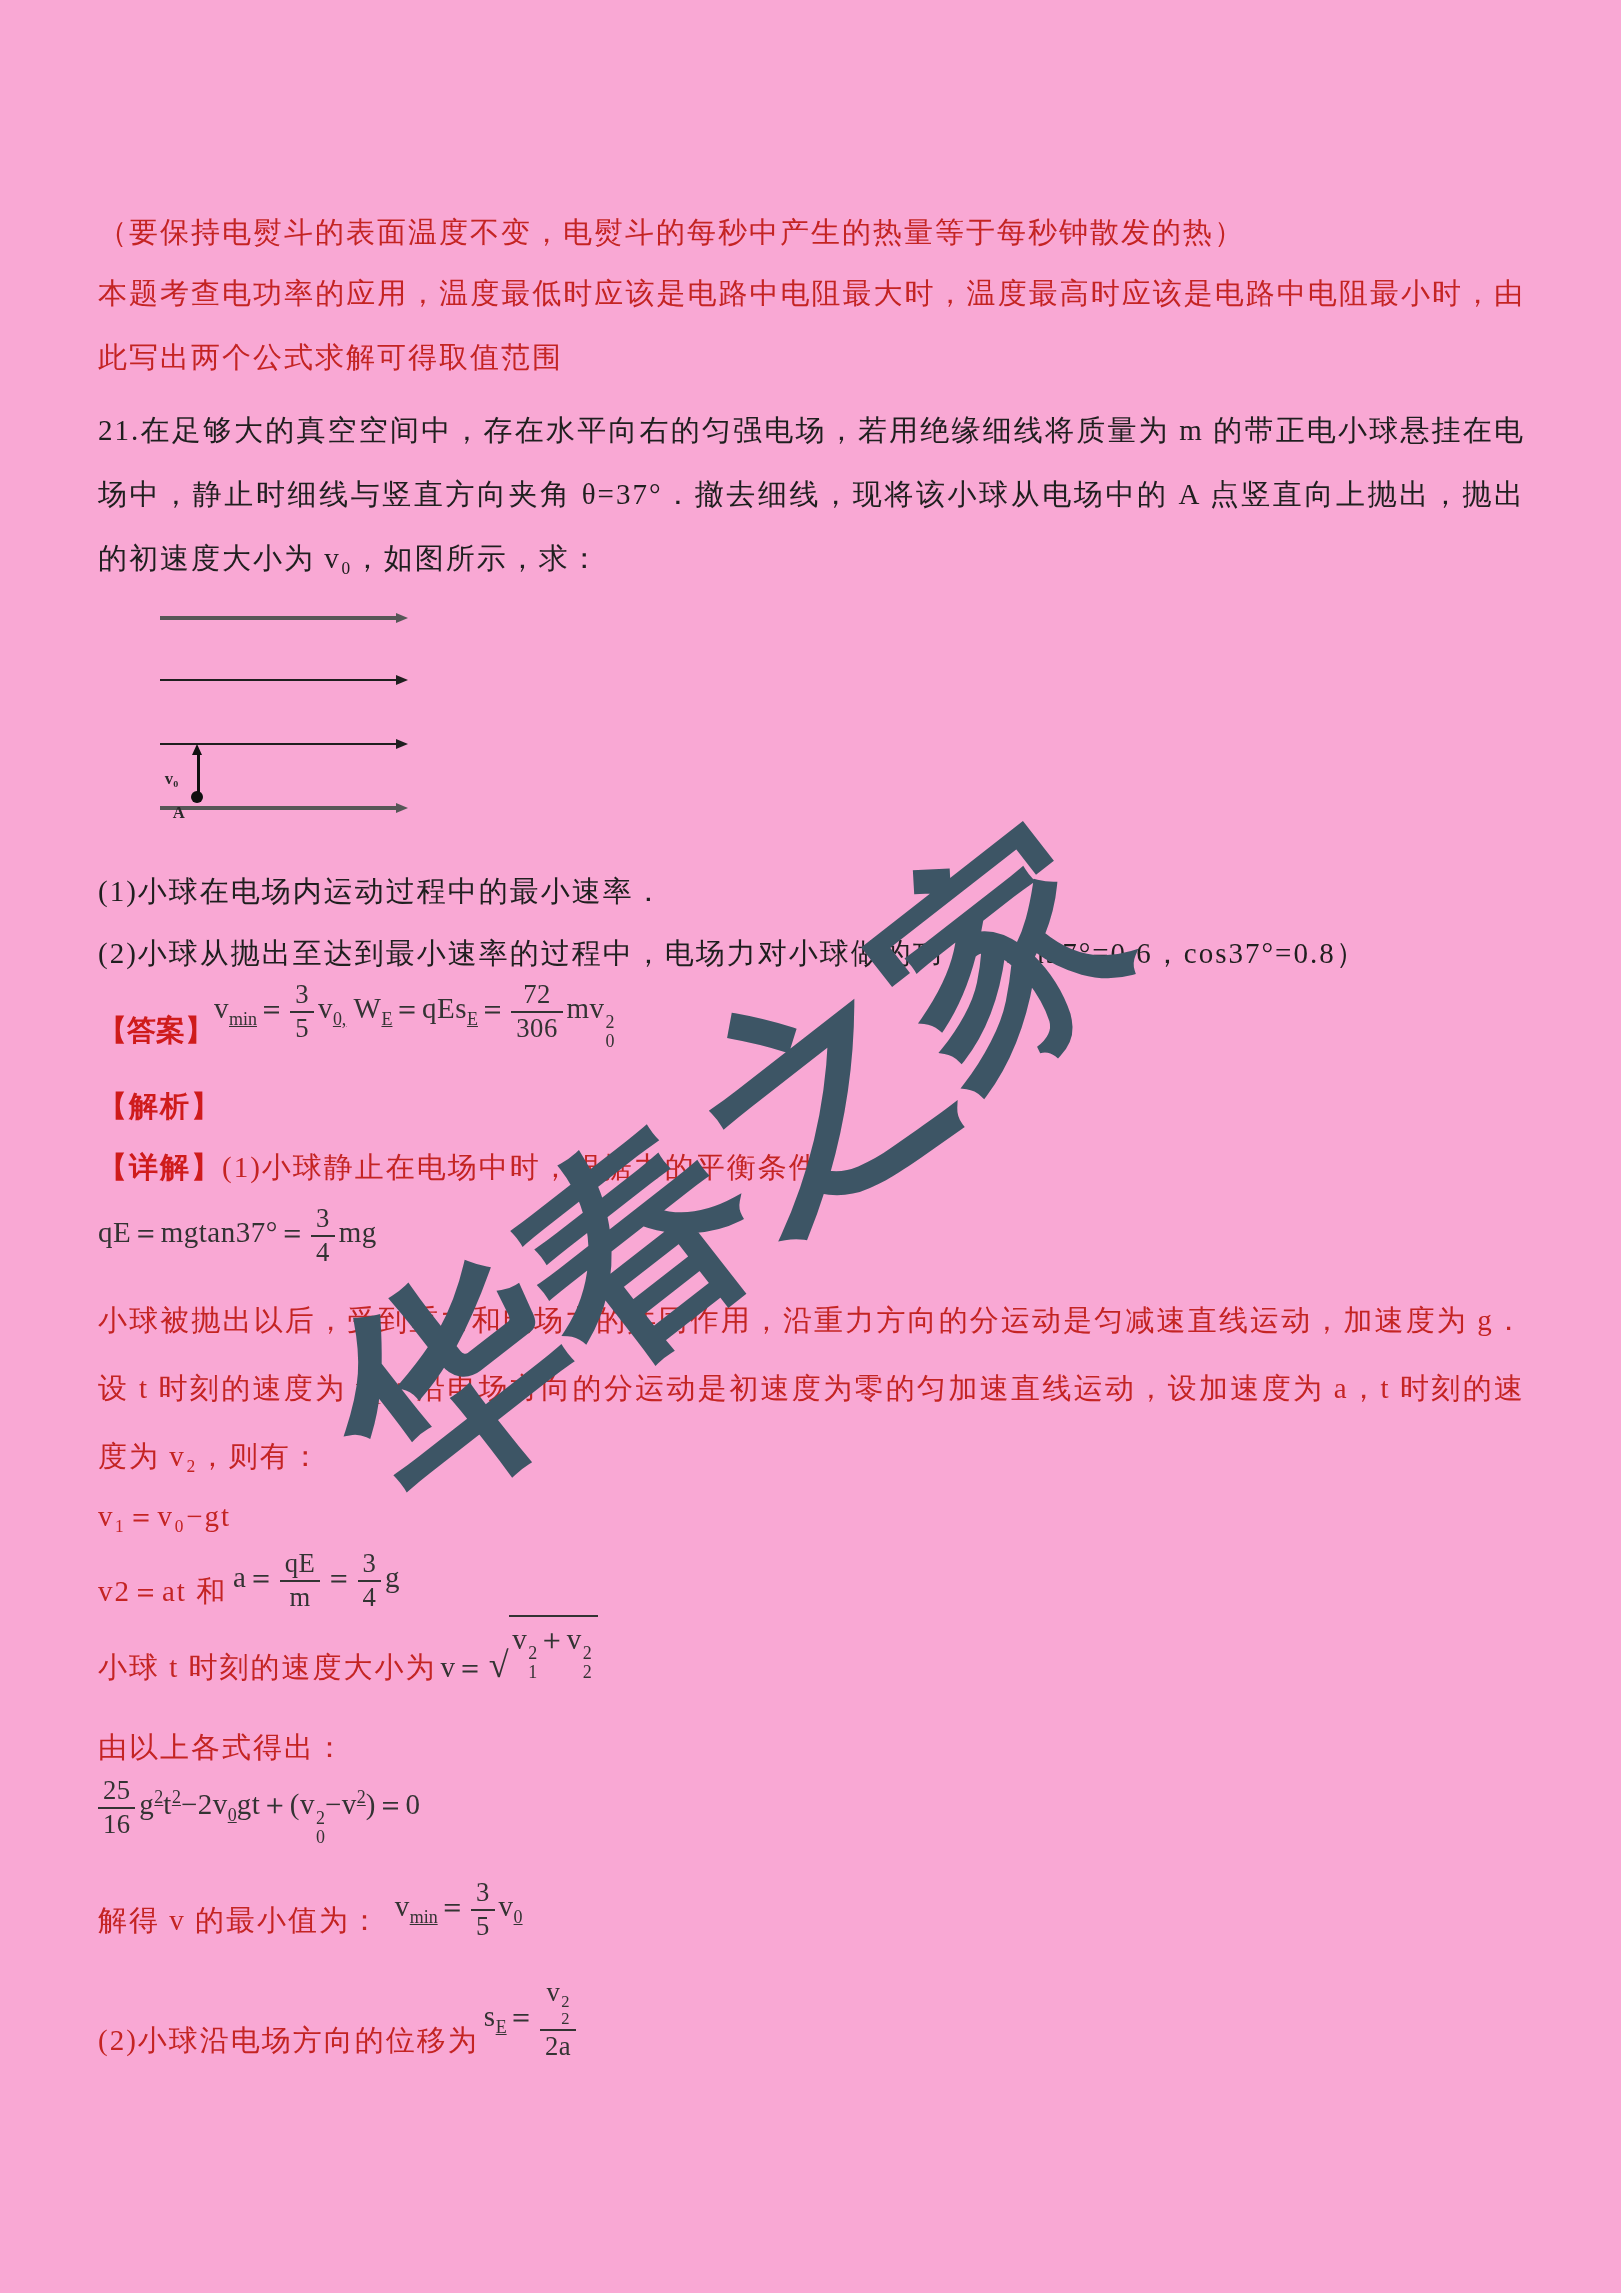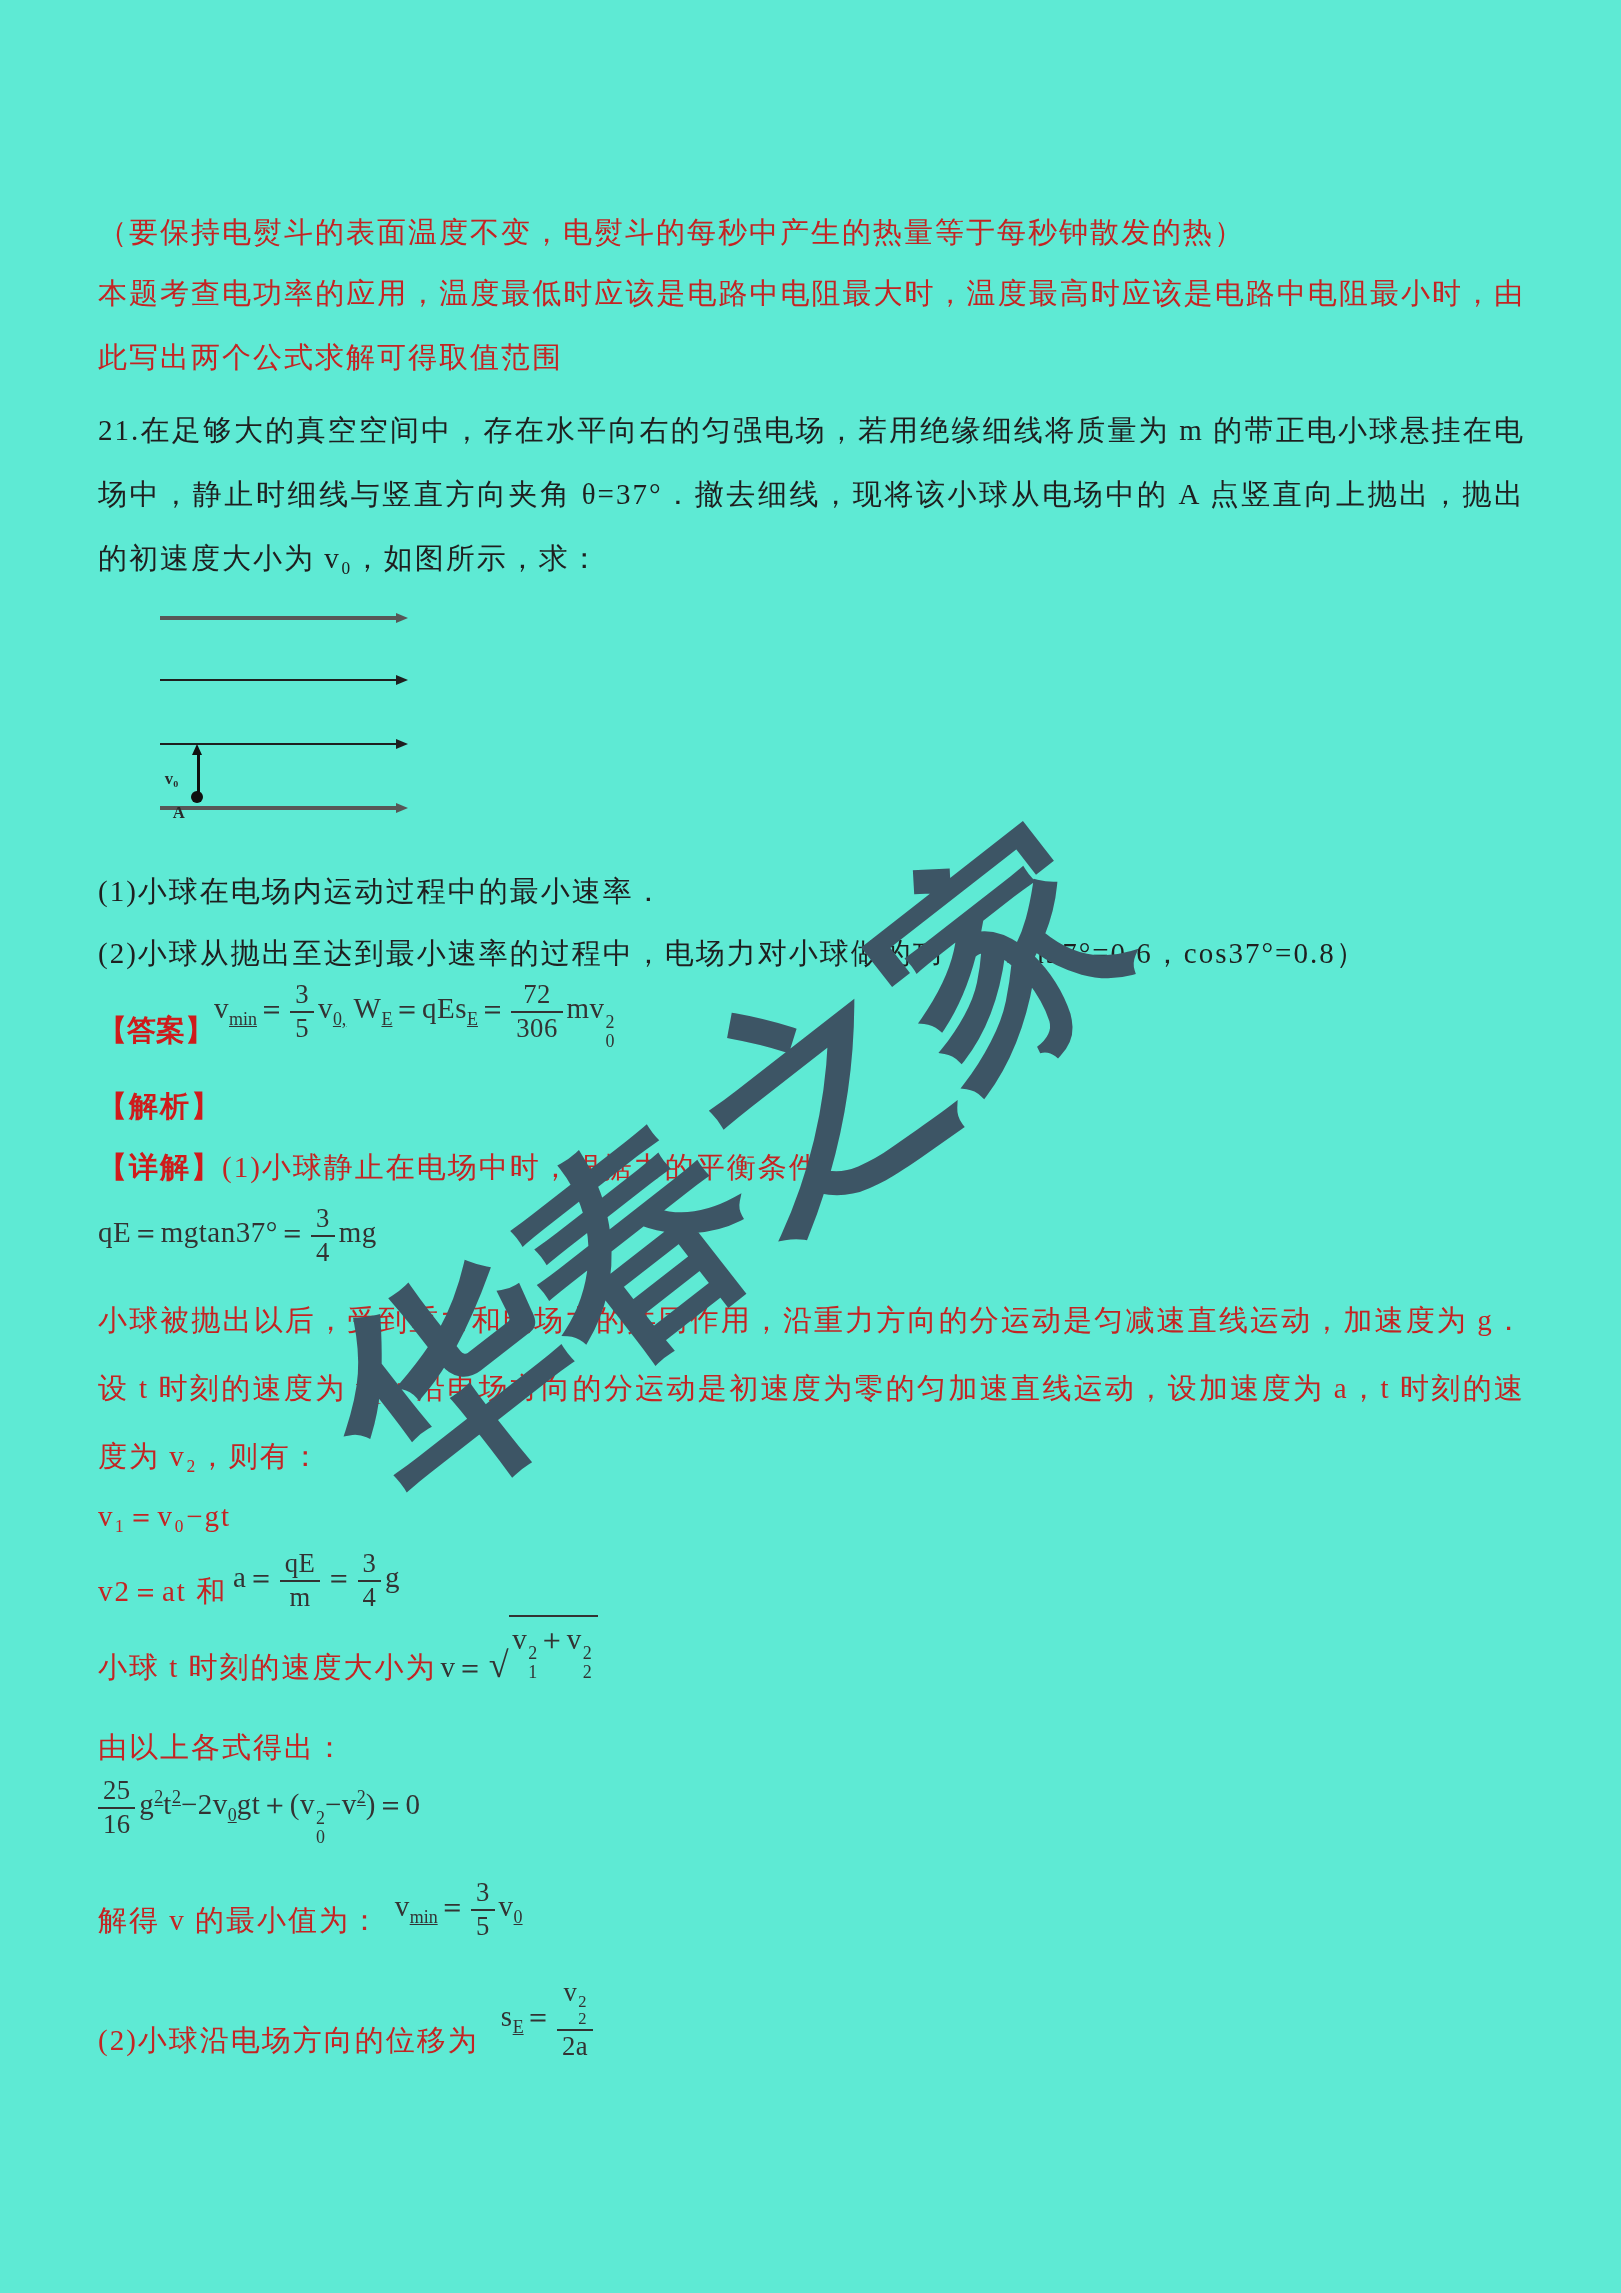--- a/index.html
+++ b/index.html
@@ -1,17 +1,17 @@
 <!DOCTYPE html>
 <html><head>
 <meta charset="utf-8">
 <style>
   html,body{margin:0;padding:0;background:#e8e8e8;}
   .page{
-    position:relative;width:1621px;height:2294px;margin:0 auto;background:#5eead4;
+    position:relative;width:1621px;height:2294px;margin:0 auto;background:#f9a8d4;
     overflow:hidden;font-family:"Liberation Serif","DejaVu Serif",serif;color:#1f1f1f;
   }
   .blk{position:absolute;left:98px;width:1427px;font-size:29px;line-height:64px;
        letter-spacing:2px;word-break:break-all;}
   .just{text-align:justify;text-justify:inter-character;}
   .red{color:#c42423;}
   .lbl{color:#cf1b1b;font-weight:bold;}
   .math{color:#333333;letter-spacing:0.5px;word-break:normal;}
   .math sub,.math sup{font-size:0.62em;letter-spacing:0;text-decoration:underline;}
   .frac{display:inline-block;text-align:center;vertical-align:middle;line-height:1.1;
@@ -133,21 +133,21 @@
 
   <div class="row" style="top:1878px;height:63px">
     <span class="red txt">解得 v 的最小值为：</span>
     <span class="math" style="margin-left:13.7px">
       <span>v</span><sub>min</sub><span>＝</span><span class="frac"><span class="num">3</span><span class="den">5</span></span><span>v</span><sub>0</sub>
     </span>
   </div>
 
   <div class="row" style="top:1990px;height:71px">
     <span class="red txt">(2)小球沿电场方向的位移为</span>
-    <span class="math" style="margin-left:22px">
+    <span class="math" style="margin-left:5px">
       <span>s</span><sub>E</sub><span>＝</span><span class="frac"><span class="num"><span>v</span><span class="ss" style="vertical-align:-0.35em">
               <span>2</span>
               <span>2</span>
             </span></span><span class="den">2a</span></span>
     </span>
   </div>
 
   <div class="watermark">华春之家</div>
 
 </div>

